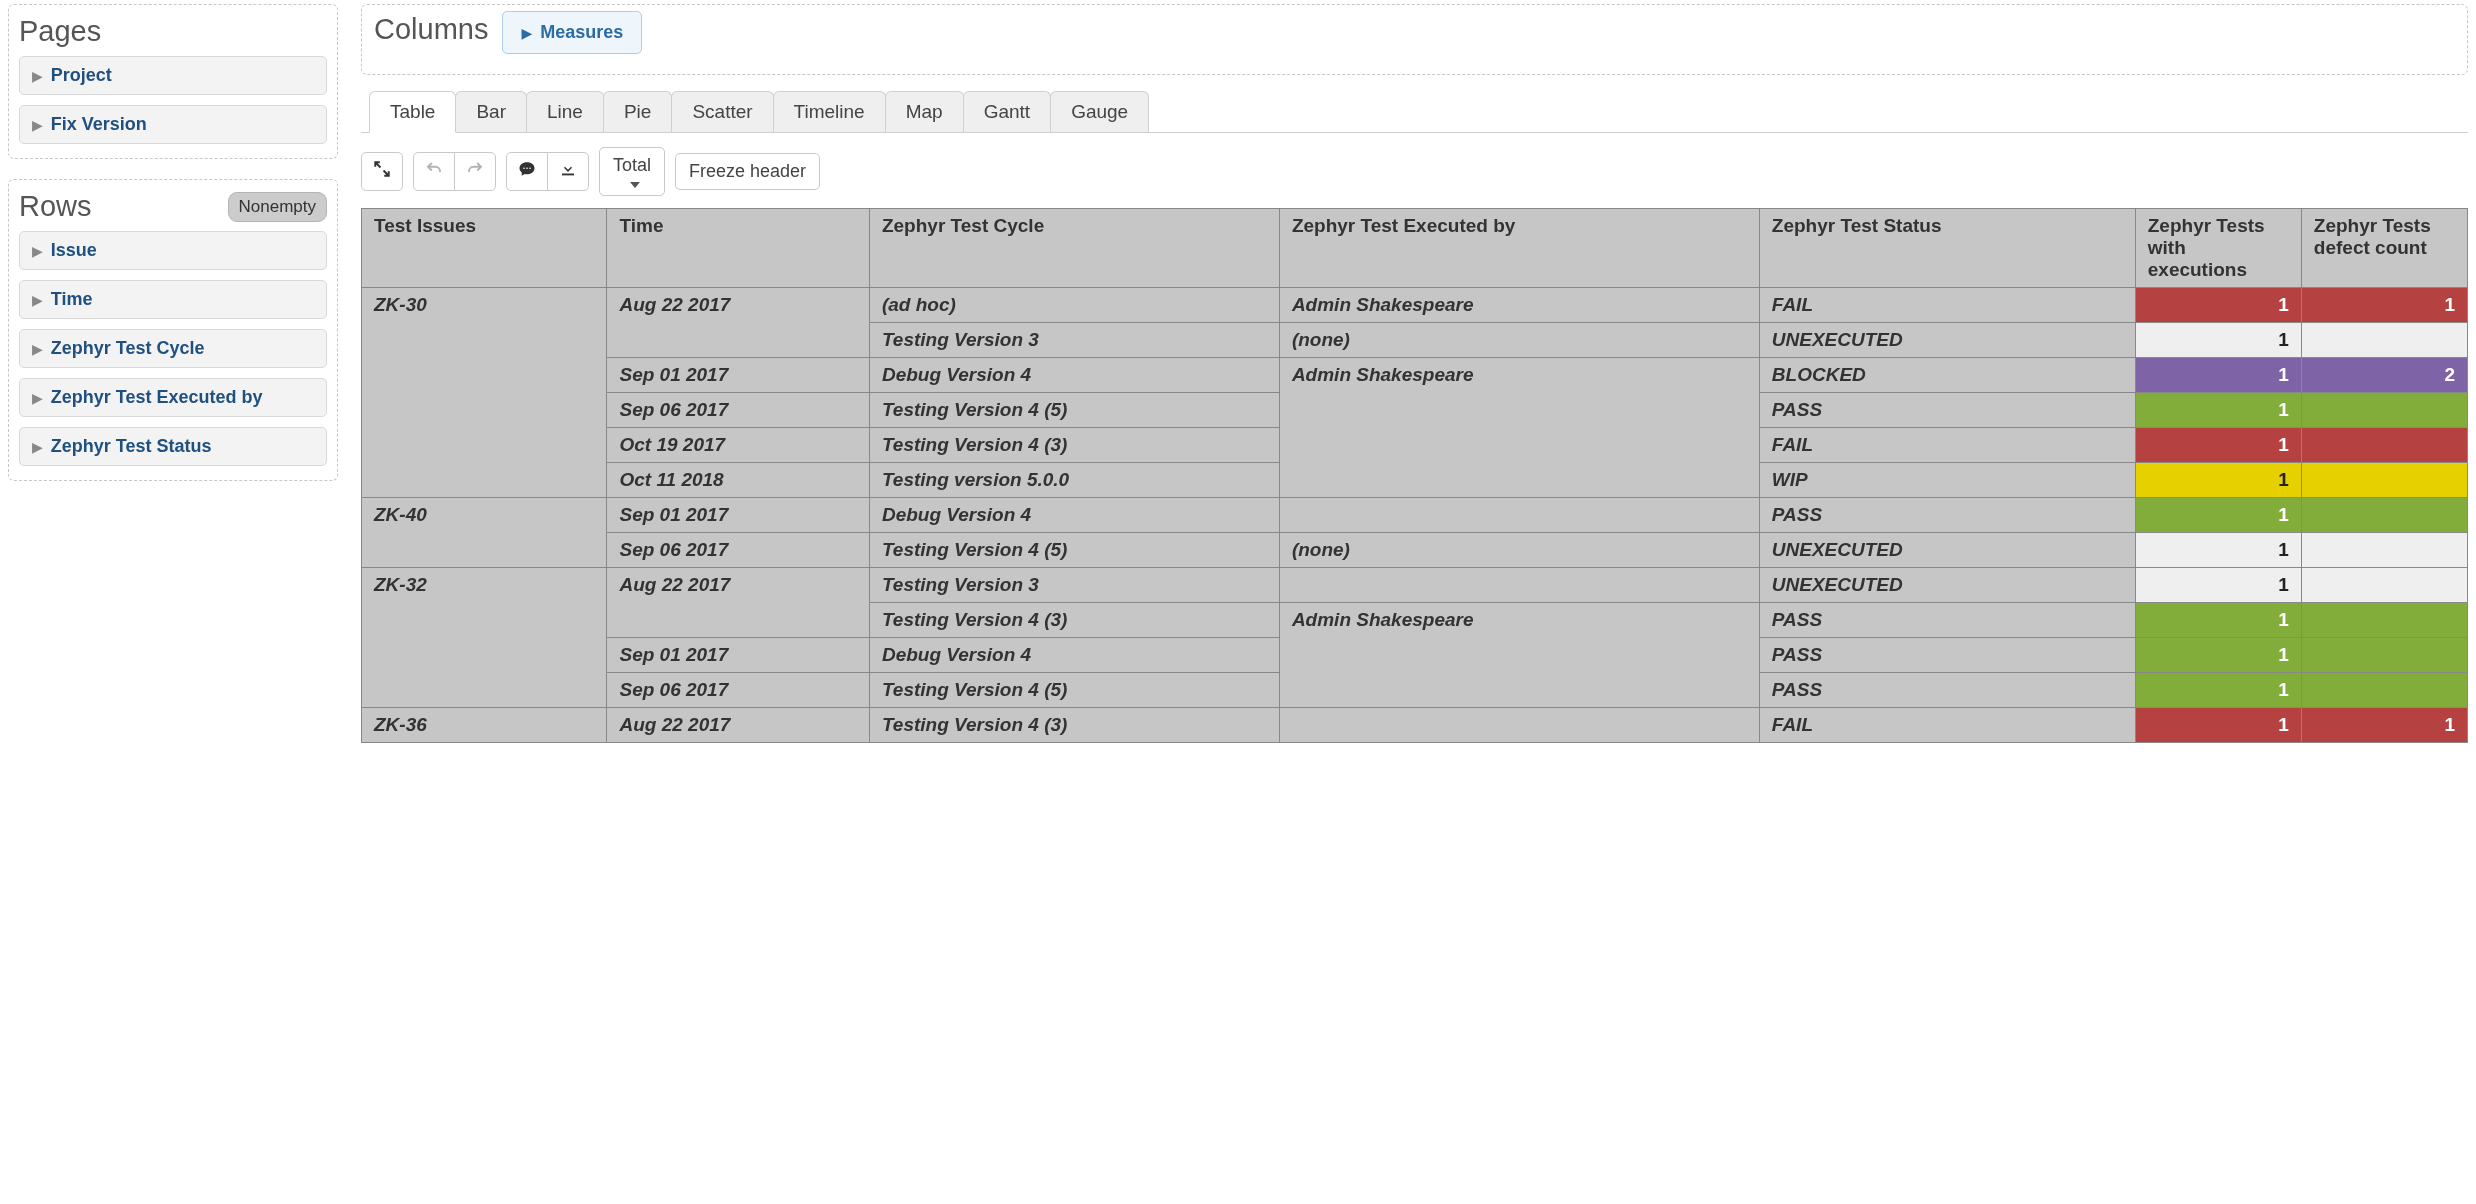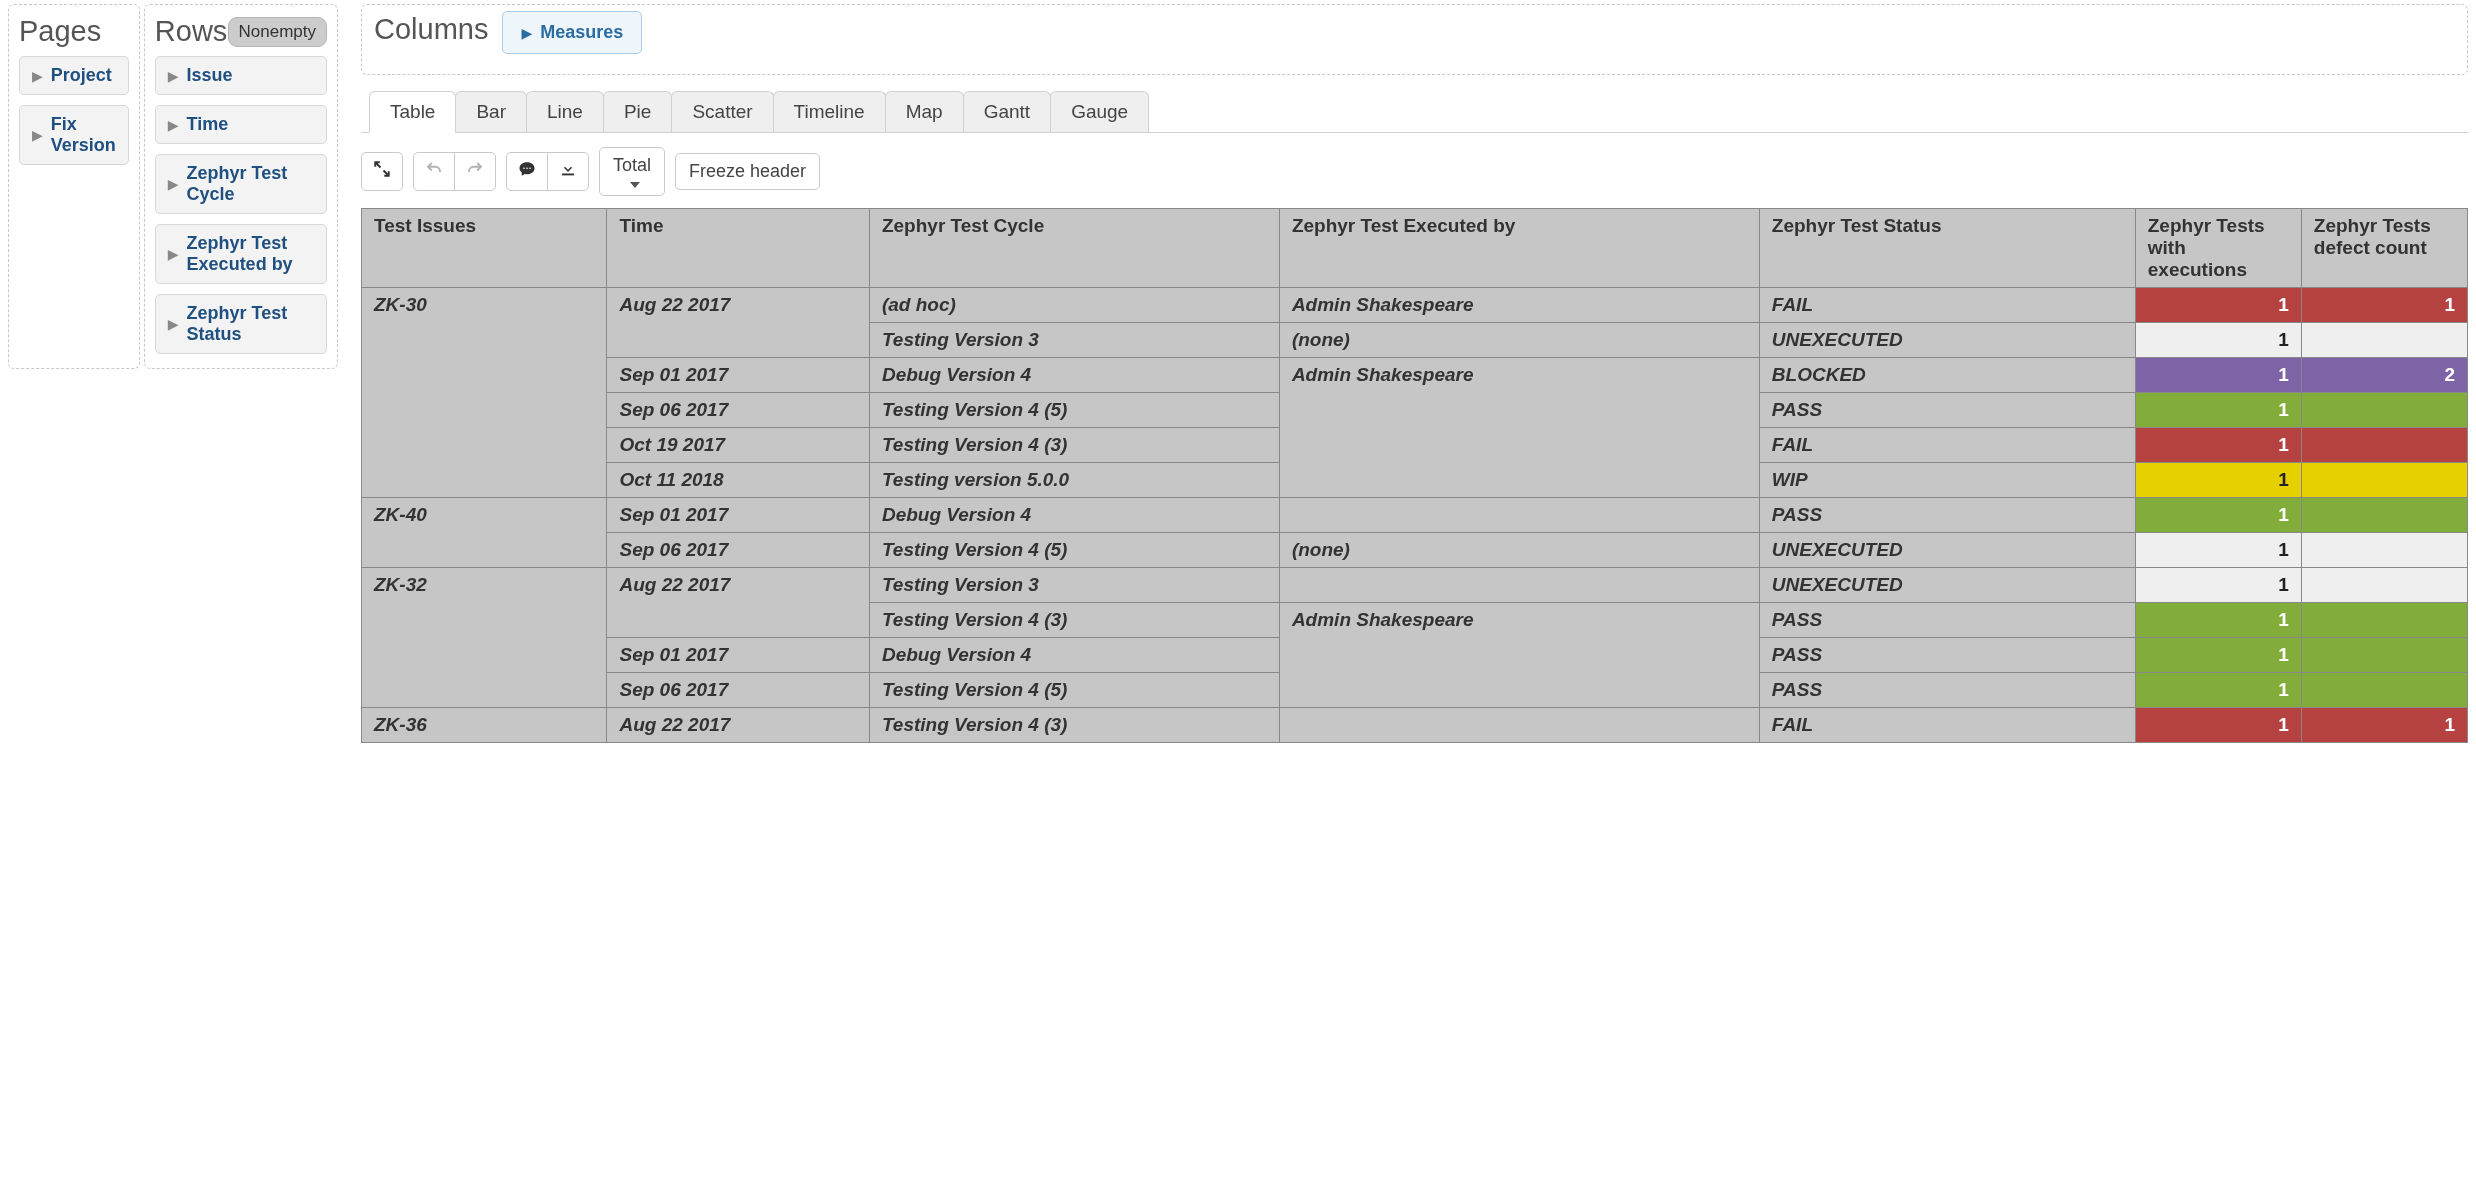--- a/index.html
+++ b/index.html
@@ -12,22 +12,22 @@
     background: #fff;
   }
   .page {
     display: flex;
     align-items: flex-start;
     padding: 4px 8px 8px 8px;
     gap: 14px;
   }
   .left-col {
     display: flex;
-    flex-direction: row;
-    gap: 4px;
+    flex-direction: column;
+    gap: 20px;
     flex: 0 0 330px;
   }
   .panel {
     border: 1px dashed #c7c7c7;
     border-radius: 6px;
     padding: 10px 10px 14px 10px;
     background: #fff;
   }
   .panel-head {
     display: flex;

